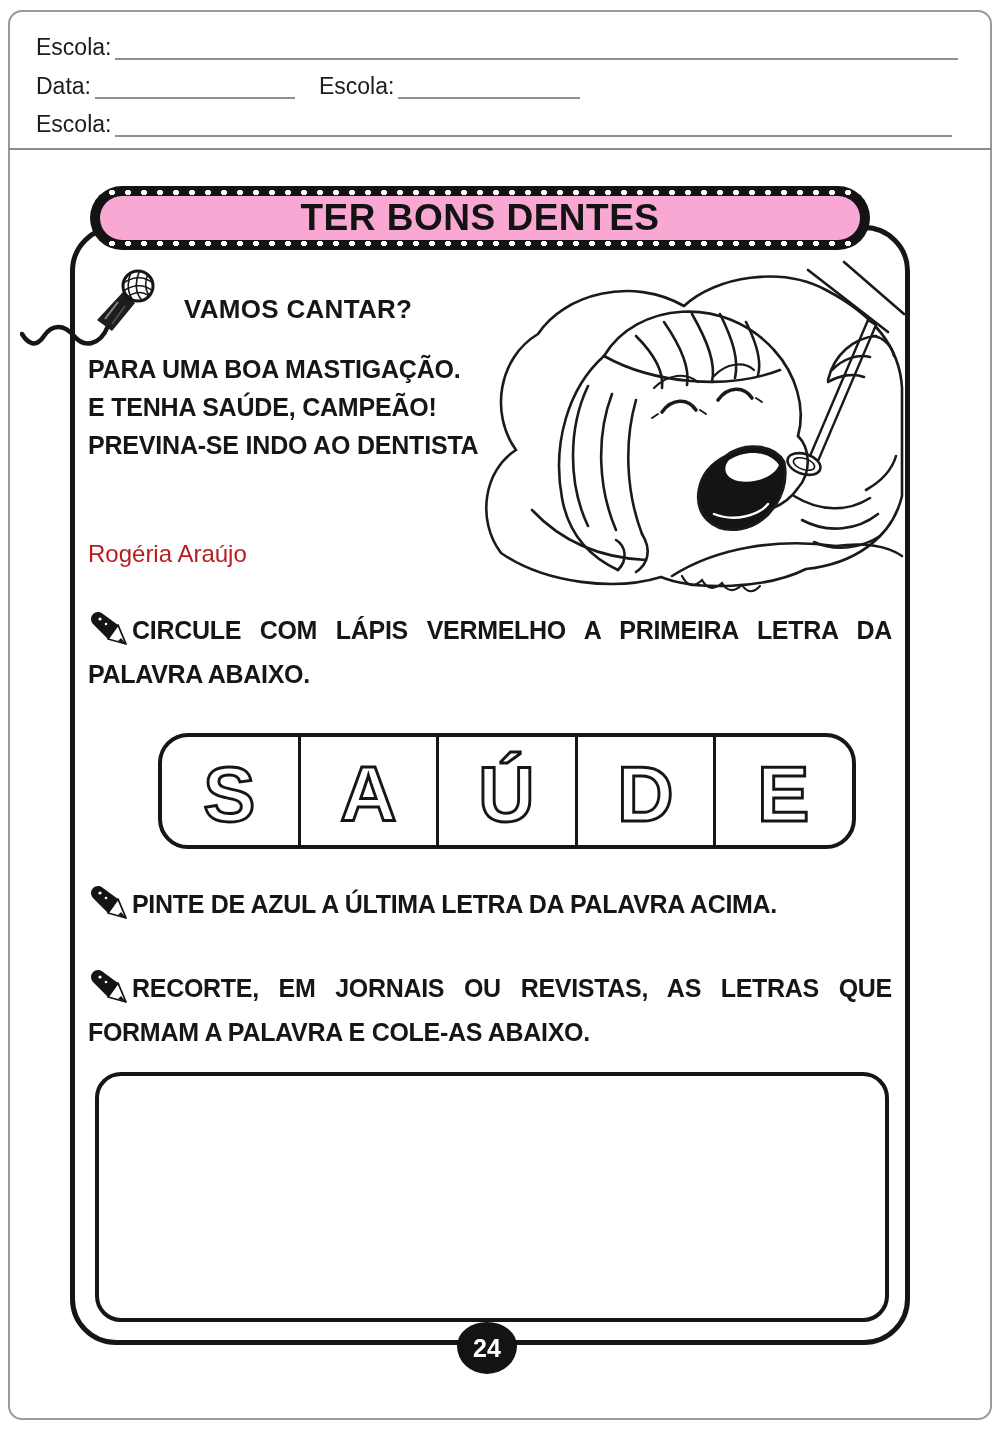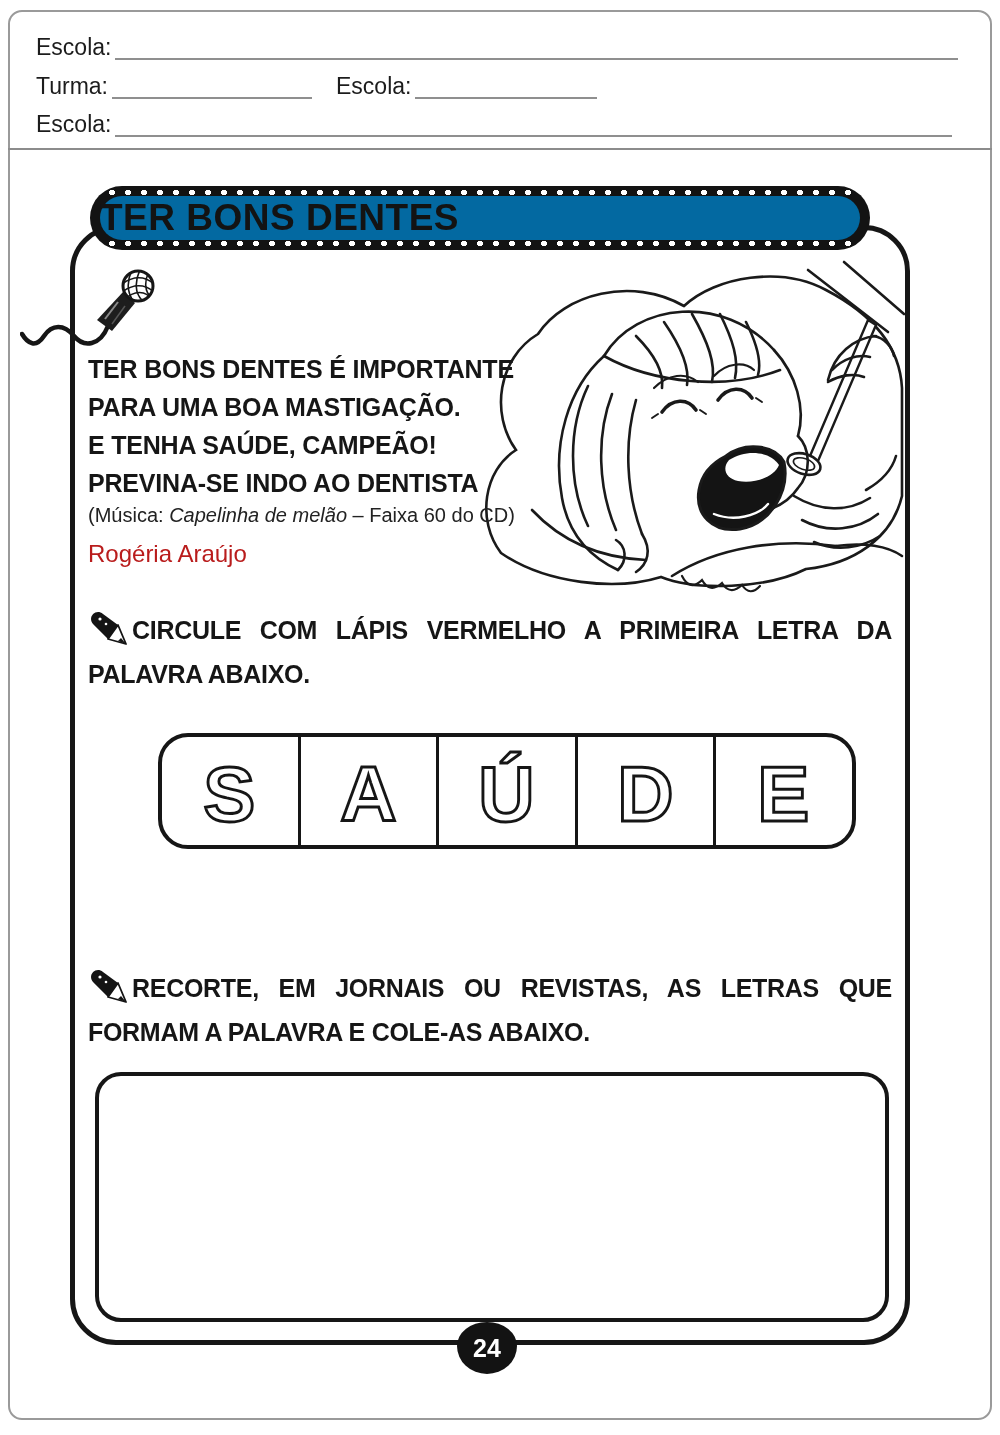--- a/index.html
+++ b/index.html
@@ -35,21 +35,21 @@
   }
   .dots-row {
     position:absolute; left:14px; right:14px; height:9px;
     background-image: radial-gradient(circle 3px at 8px 4.5px, #ffffff 97%, transparent);
     background-size:16px 9px; background-repeat:repeat-x;
   }
   .dots-top { top:2px; }
   .dots-bottom { bottom:2px; }
   .title-inner {
     position:absolute; left:10px; top:10px; right:10px; bottom:10px;
-    background:#0369a1; border-radius:22px; display:flex; align-items:center; 
+    background:#f9a8d4; border-radius:22px; display:flex; align-items:center; justify-content:center;
   }
   .title-text {
     font-size:37px; font-weight:bold; letter-spacing:0.5px; color:#131313; white-space:nowrap;
   }
 
   .song-heading {
     position:absolute; left:184px; top:294px; font-size:26px; font-weight:bold;
     letter-spacing:0.3px; z-index:2;
   }
   .lyrics {
@@ -105,21 +105,21 @@
 
 <div class="page">
 
   <div class="outer-border"></div>
 
   <div class="hrow" style="left:36px; top:34px; width:922px;">
     <span class="hlabel">Escola:</span>
     <span class="hline grow"></span>
   </div>
   <div class="hrow" style="left:36px; top:73px; width:922px;">
-    <span class="hlabel">Turma:</span>
+    <span class="hlabel">Data:</span>
     <span class="hline" style="width:200px;"></span>
     <span class="hlabel" style="margin-left:24px;">Escola:</span>
     <span class="hline" style="width:182px;"></span>
   </div>
   <div class="hrow" style="left:36px; top:111px; width:916px;">
     <span class="hlabel">Escola:</span>
     <span class="hline grow"></span>
   </div>
   <div class="header-divider"></div>
 
@@ -149,27 +149,26 @@
         <path d="M100,24 C112,13 126,13 136,24"></path>
       <path d="M100,32 C112,21 126,21 136,32"></path>
         <path d="M104,38 C114,28 126,28 132,38"></path>
       <path d="M106,6 C98,18 98,32 108,40"></path>
         <path d="M114,4 C106,18 106,32 116,42"></path>
       <path d="M122,4 C114,18 114,32 124,40"></path>
         <path d="M130,8 C124,18 124,30 132,36"></path>
     </g>
   </svg>
 
+  <div class="song-heading">VAMOS CANTAR?</div>
   <div class="lyrics">
-    <div>TER BONS DENTES É IMPORTANTE</div>
     <div>PARA UMA BOA MASTIGAÇÃO.</div>
     <div>E TENHA SAÚDE, CAMPEÃO!</div>
     <div>PREVINA-SE INDO AO DENTISTA</div>
   </div>
-  <div class="credit"><span>(Música: </span><span class="it">Capelinha de melão</span><span> – Faixa 60 do CD)</span></div>
   <div class="author">Rogéria Araújo</div>
 
   <svg class="illu-svg" viewBox="0 0 430 337">
     <g fill="none" stroke="#1a1a1a" stroke-width="2.6" stroke-linecap="round">
 
       <path d="M25,295 C0,262 8,212 40,192 C14,156 22,100 62,76 C88,36 156,18 208,48 C240,18 306,8 350,32 C400,58 424,92 426,130 L426,238 C416,280 378,306 330,311 C290,331 220,333 185,319 C140,333 70,326 25,295 Z" fill="#ffffff"></path>
 
       <path d="M332,12 L412,74"></path>
       <path d="M368,4 L428,56"></path>
 
@@ -258,20 +257,29 @@
           <text class="letter-glyph" x="69" y="85" text-anchor="middle">D</text>
         </svg>
     </div>
     <div class="letter-cell">
       <svg viewBox="0 0 139 108">
           <text class="letter-glyph" x="69" y="85" text-anchor="middle">E</text>
         </svg>
     </div>
   </div>
 
+  <div class="instruction inst-2">
+    <svg class="pencil" viewBox="0 0 40 36">
+      <path d="M4,13 C-2,6 7,-3 14,3 L29,14 L19,28 L4,13 Z" fill="#141414"></path>
+      <circle cx="11" cy="8" r="1.6" fill="#fff"></circle>
+        <circle cx="17" cy="13" r="1.3" fill="#fff"></circle>
+      <path d="M29,14 L19,28 L37,33 Z" fill="#fff" stroke="#141414" stroke-width="1.8" stroke-linejoin="round"></path>
+      <path d="M32,27 L37,33 L29,30 Z" fill="#141414"></path>
+    </svg><span>PINTE DE AZUL A ÚLTIMA LETRA DA PALAVRA ACIMA.</span>
+  </div>
 
   <div class="instruction inst-3">
     <svg class="pencil" viewBox="0 0 40 36">
       <path d="M4,13 C-2,6 7,-3 14,3 L29,14 L19,28 L4,13 Z" fill="#141414"></path>
       <circle cx="11" cy="8" r="1.6" fill="#fff"></circle>
         <circle cx="17" cy="13" r="1.3" fill="#fff"></circle>
       <path d="M29,14 L19,28 L37,33 Z" fill="#fff" stroke="#141414" stroke-width="1.8" stroke-linejoin="round"></path>
       <path d="M32,27 L37,33 L29,30 Z" fill="#141414"></path>
     </svg><span>RECORTE, EM JORNAIS OU REVISTAS, AS LETRAS QUE FORMAM A PALAVRA E COLE-AS ABAIXO.</span>
   </div>

